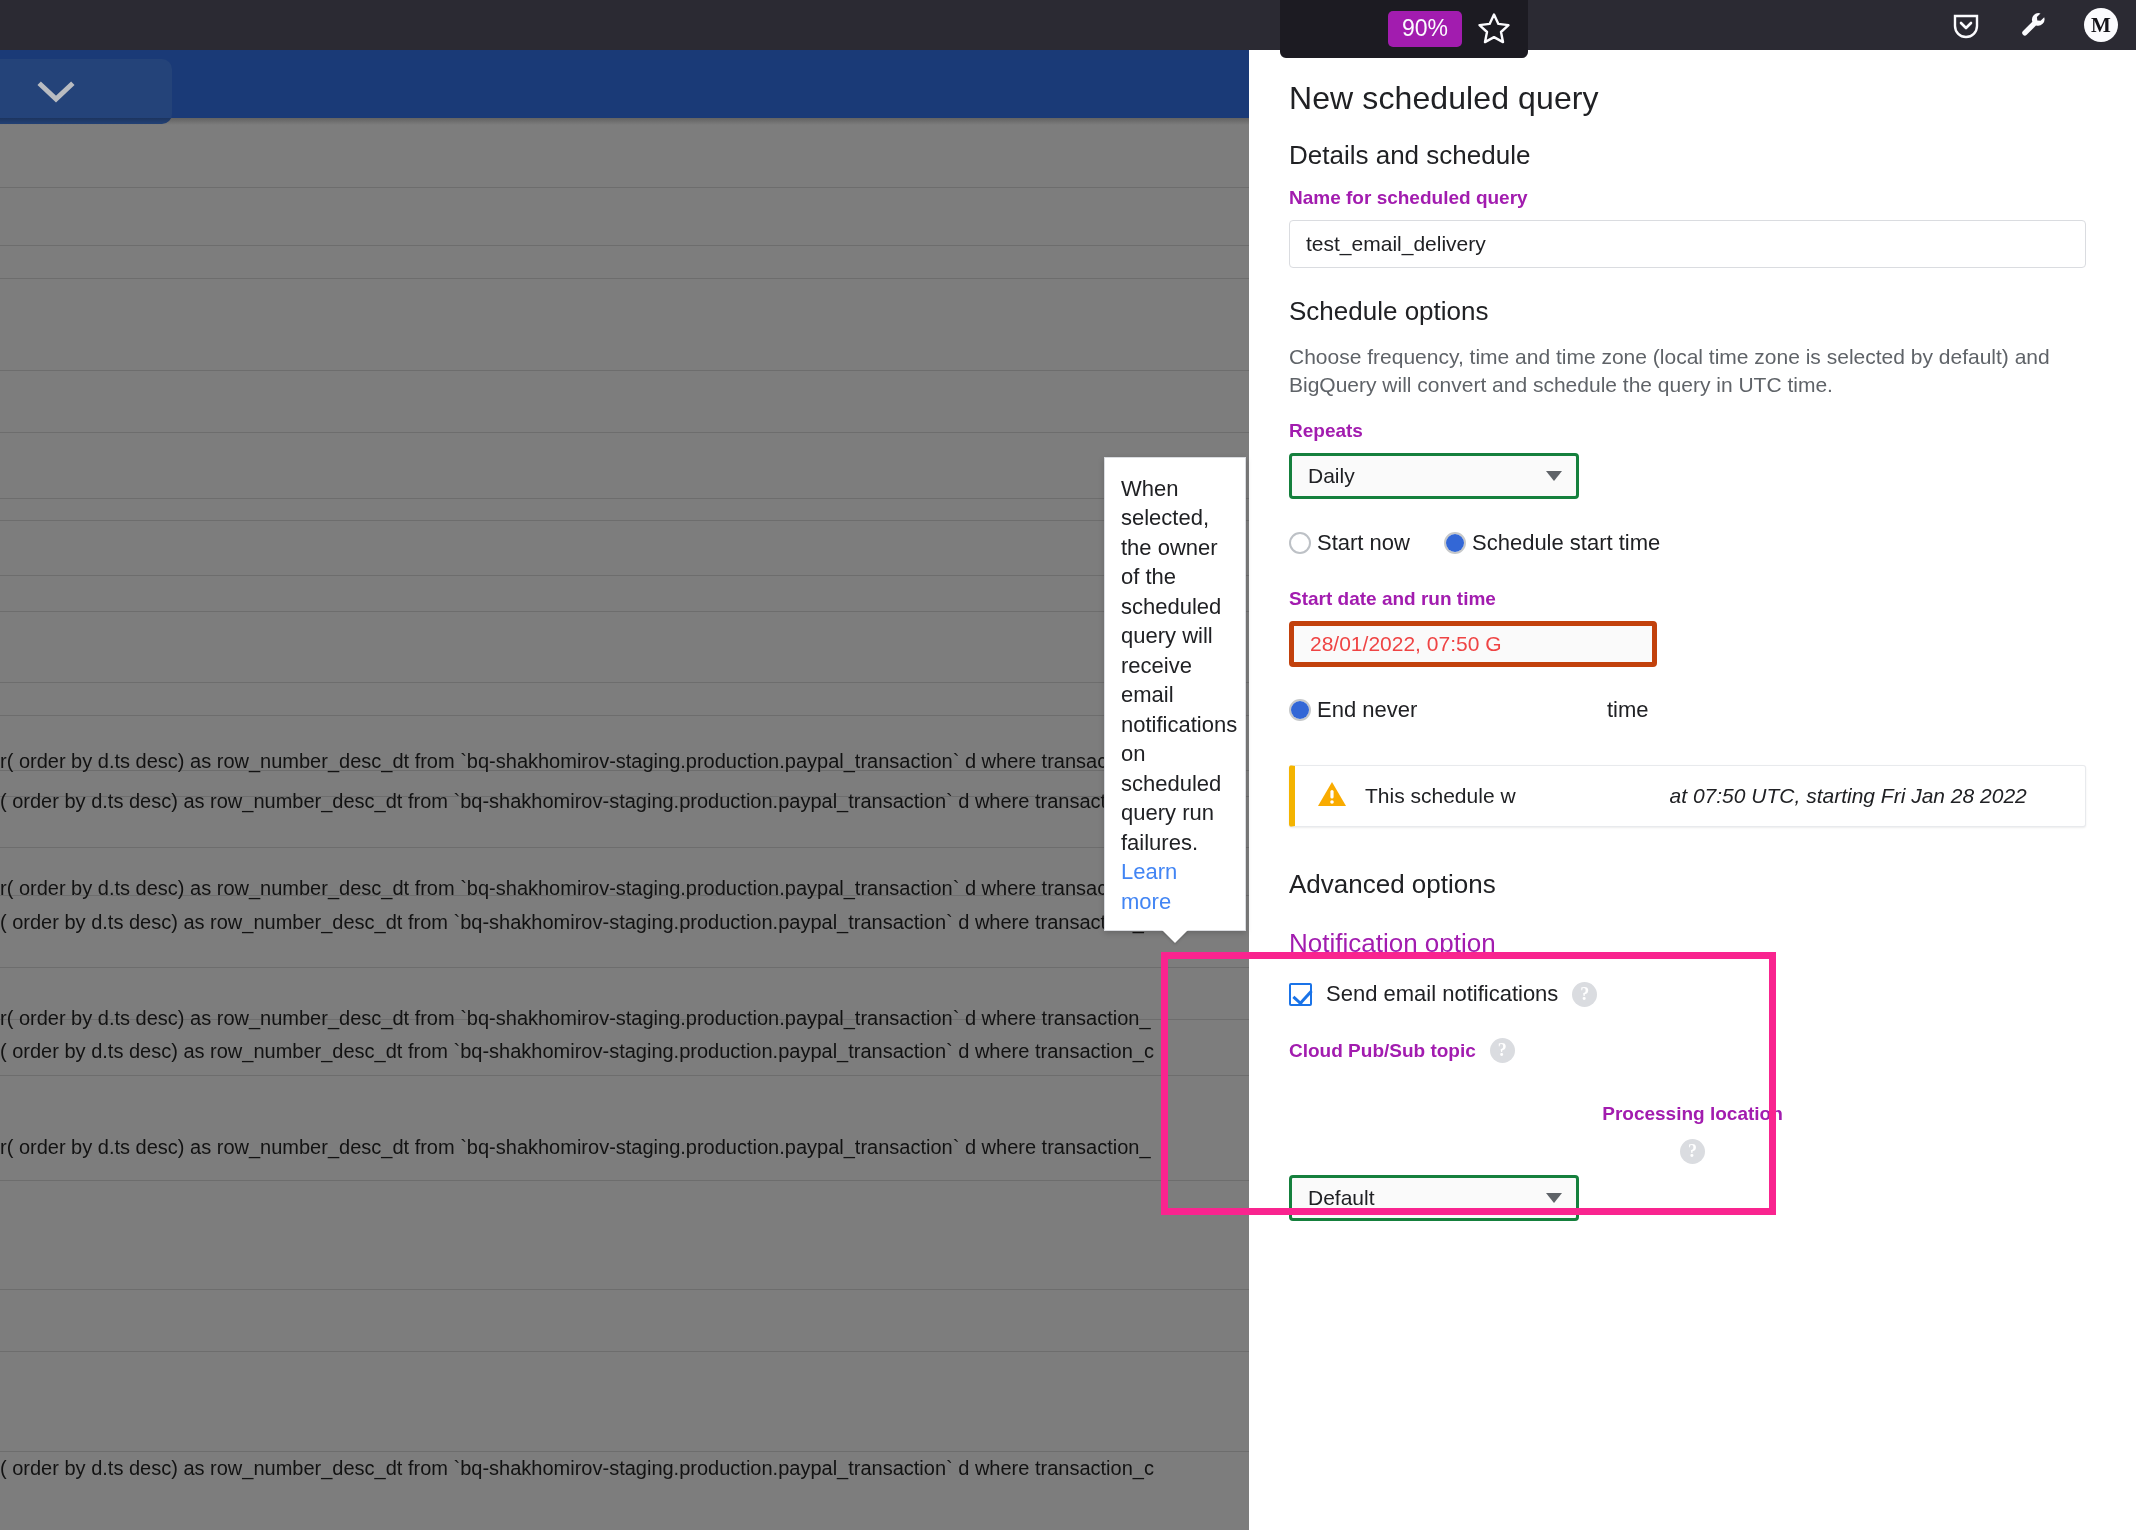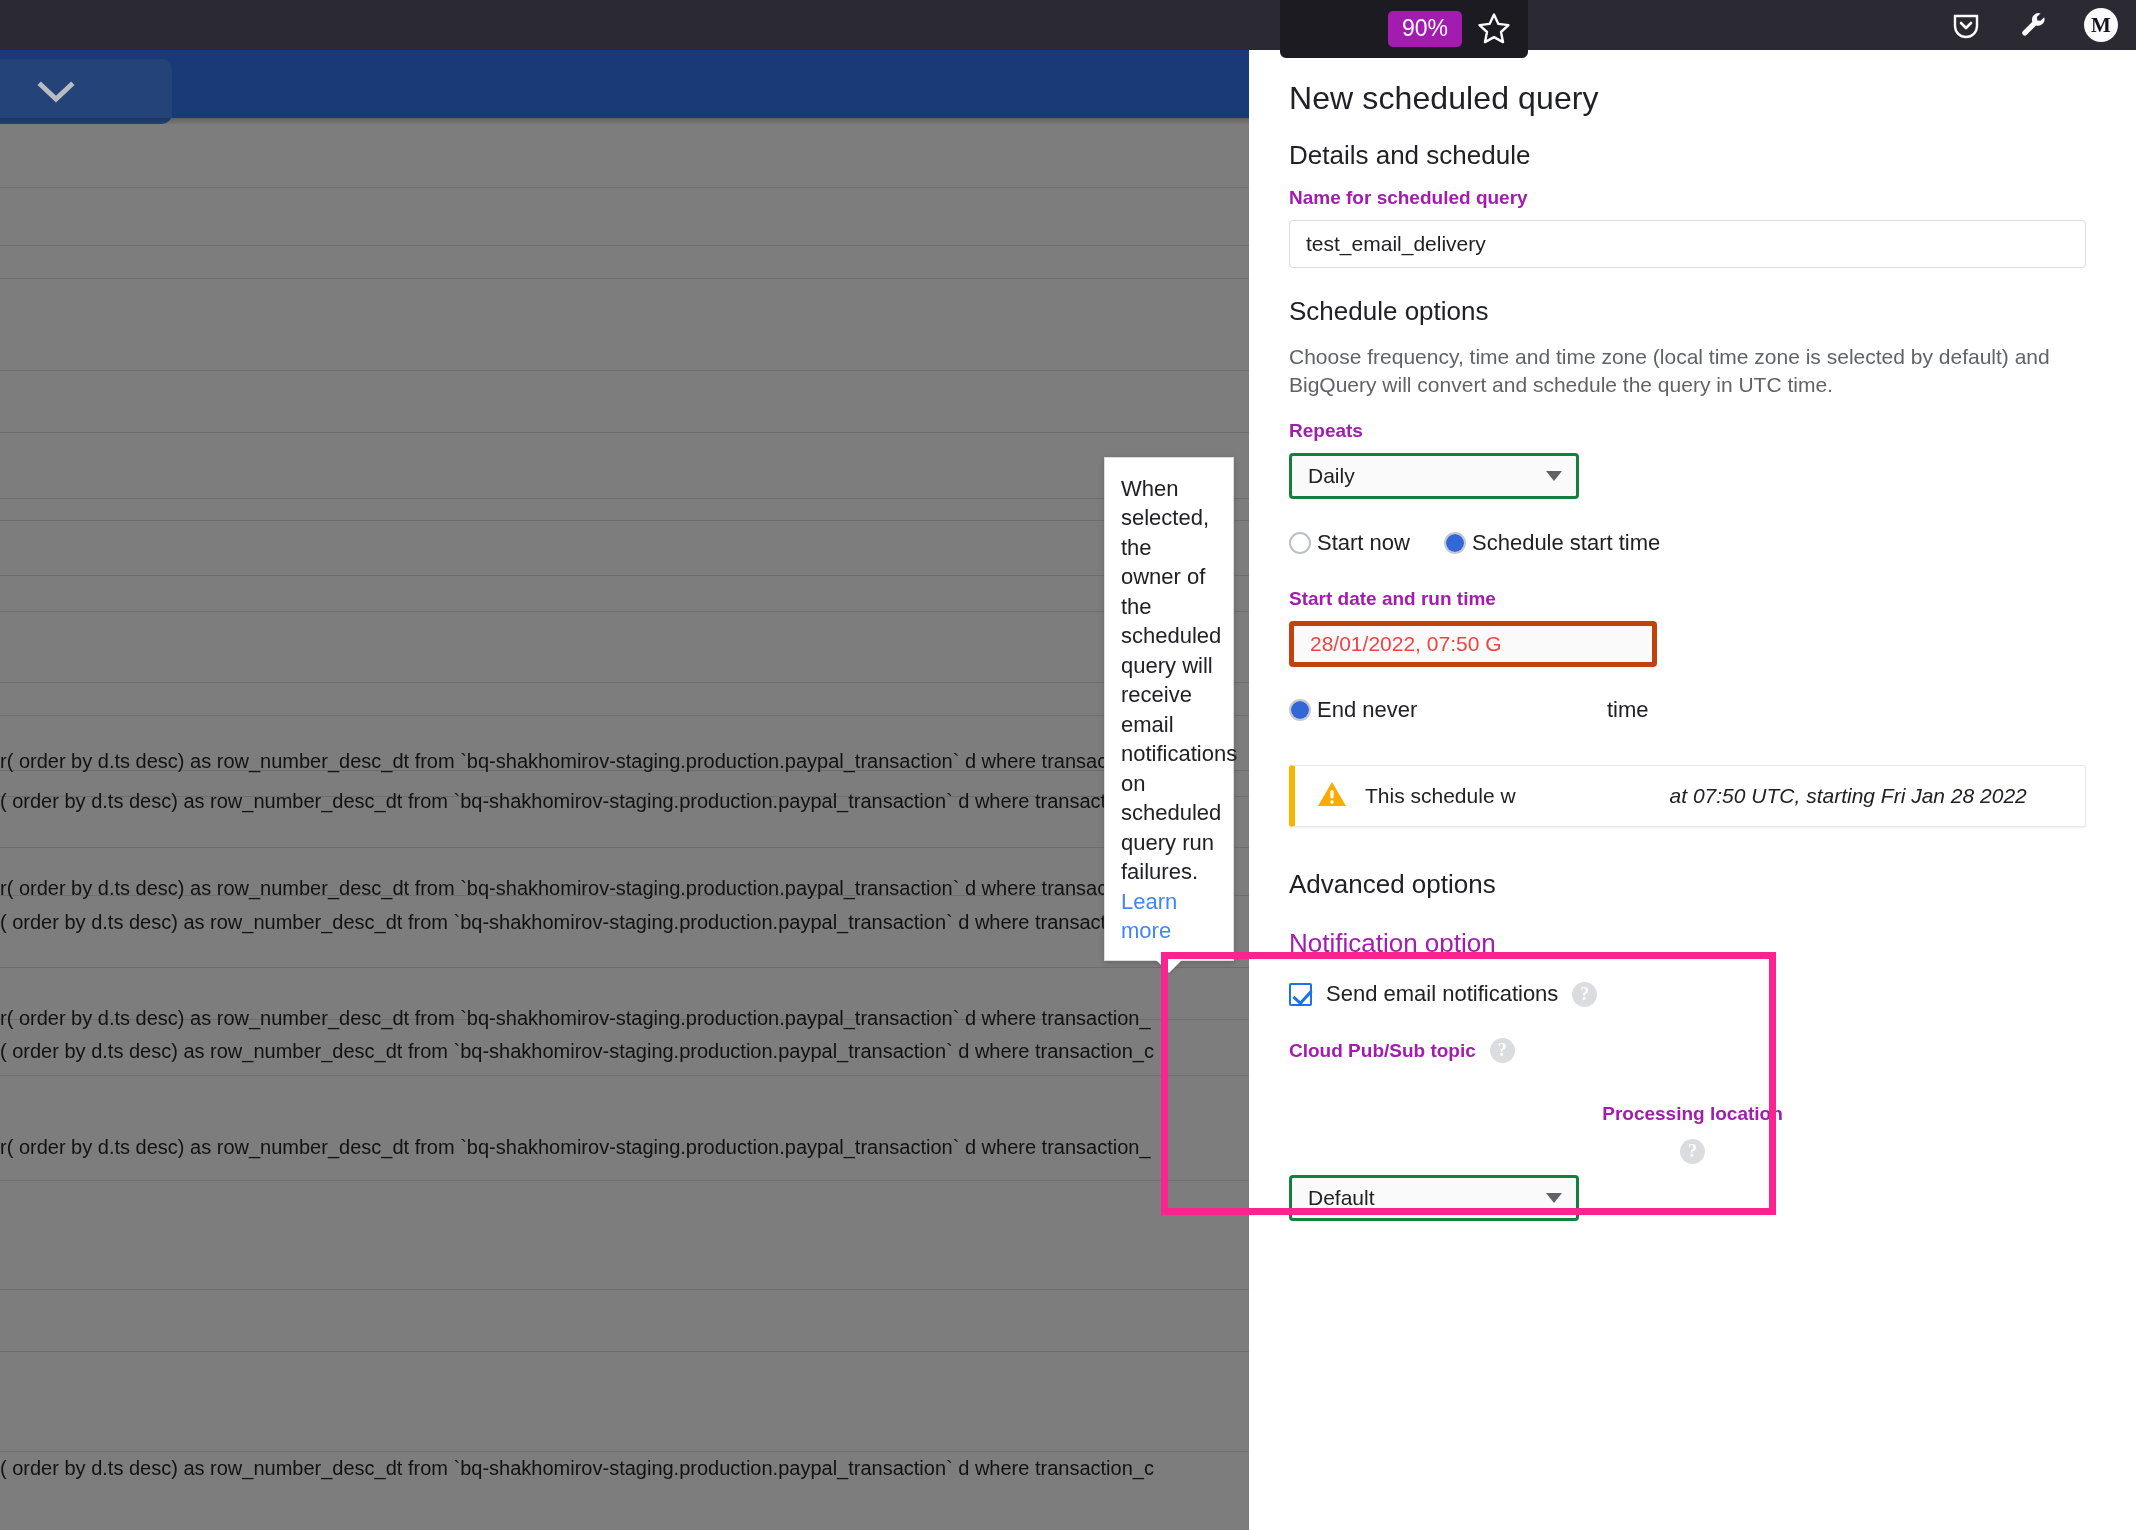--- a/index.html
+++ b/index.html
@@ -153,21 +153,21 @@
     width: 25px; height: 25px; border-radius: 50%;
     background: #dadce0; color: #ffffff;
     font-size: 18px; font-weight: 700; line-height: 25px;
     text-align: center; display: inline-block; flex: none;
     font-family: "Liberation Serif", serif;
   }
 
   
   .tooltip {
     position: absolute; left: 1104px; top: 457px;
-    width: 130px; background: #ffffff;
+    width: 142px; background: #ffffff;
     border: 1px solid #dadce0;
     box-shadow: 0 2px 6px rgba(0,0,0,.18);
     padding: 16px 16px 14px 16px;
     font-size: 22px; line-height: 1.34; color: #202124;
     z-index: 40;
   }
   .tooltip .learn { color: #4285f4; cursor: pointer; }
   .tooltip::after {
     content: ""; position: absolute; left: 50%; bottom: -13px;
     transform: translateX(-50%);

